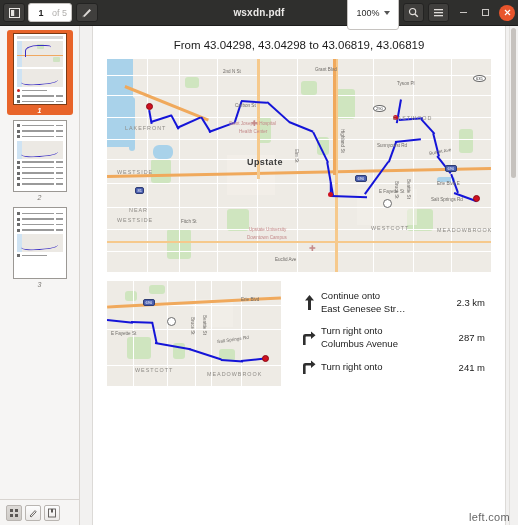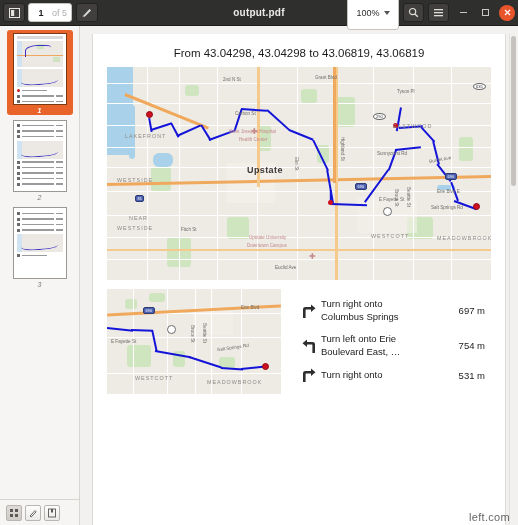--- a/index.html
+++ b/index.html
@@ -178,21 +178,20 @@
   .sb-btn.active { background: linear-gradient(#dedbd8, #cfccc8); }
 
   
   .docview {
     flex: 1;
     background: #f2f1f0;
     position: relative;
     overflow: hidden;
     display: flex;
     justify-content: center;
-    margin-top: 8px;
   }
   .page {
     background: #fff;
     width: 412px;
     height: 540px;
     margin-top: 0;
     box-shadow: 0 0 0 1px #dcdad7;
     position: relative;
     padding: 10px 14px 0 14px;
   }
@@ -314,21 +313,21 @@
     <span class="pg-of">of 5</span>
   </div>
 
   <div class="tb-btn">
     <svg width="12" height="11" viewBox="0 0 12 11">
       <path d="M2 9 L8.5 2 L10 3.5 L3.5 10 Z" fill="#dcd9d6"></path>
       <path d="M1.5 10.3 L3.4 10.1 L1.8 8.6 Z" fill="#8f8d8a"></path>
     </svg>
   </div>
 
-  <div class="win-title">output.pdf</div>
+  <div class="win-title">wsxdn.pdf</div>
 
   <div class="tb-right">
     <div class="zoom-combo">
       <span>100%</span>
       <span class="caret-dn"></span>
     </div>
     <div class="icon-btn">
       <svg width="11" height="11" viewBox="0 0 11 11">
         <circle cx="4.6" cy="4.6" r="3.1" fill="none" stroke="#e0ddda" stroke-width="1.2"></circle>
         <line x1="6.9" y1="6.9" x2="9.8" y2="9.8" stroke="#e0ddda" stroke-width="1.4"></line>
@@ -669,57 +668,57 @@
           <div class="lbl" style="left:88px;top:36px;transform:rotate(90deg);transform-origin:0 0;">Bruce St</div>
           <div class="lbl" style="left:100px;top:34px;transform:rotate(90deg);transform-origin:0 0;">Beattie St</div>
           <div class="lbl" style="left:110px;top:56px;transform:rotate(-8deg);">Salt Springs Rd</div>
           <div class="lbl area" style="left:28px;top:86px;">WESTCOTT</div>
           <div class="lbl area" style="left:100px;top:90px;">MEADOWBROOK</div>
         </div>
 
         <div class="directions">
 
 
+          <div class="dir-row">
+            <div class="dir-ic">
+              <svg width="11" height="15" viewBox="0 0 11 15">
+                <path d="M5.5 0 L10 5.5 L7 5.5 L7 15 L4 15 L4 5.5 L1 5.5 Z" fill="#2e2e2e"></path>
+              </svg>
+            </div>
+            <div class="dir-text">
+              <div>Continue onto</div>
+              <div>East Genesee Str…</div>
+            </div>
+            <div class="dir-dist">2.3 km</div>
+          </div>
 
           <div class="dir-row">
             <div class="dir-ic">
               <svg width="14" height="14" viewBox="0 0 14 14">
                 <path d="M1 14 L1 5 Q1 3 3.5 3 L9 3 L9 0.5 L13.5 4.3 L9 8 L9 5.6 L4 5.6 Q3.6 5.6 3.6 6.2 L3.6 14 Z" fill="#2e2e2e"></path>
               </svg>
             </div>
             <div class="dir-text">
               <div>Turn right onto</div>
-              <div>Columbus Springs</div>
+              <div>Columbus Avenue</div>
             </div>
-            <div class="dir-dist">697 m</div>
-          </div>
-
-          <div class="dir-row">
-            <div class="dir-ic">
-              <svg width="14" height="14" viewBox="0 0 14 14">
-                <path d="M13 14 L13 5 Q13 3 10.5 3 L5 3 L5 0.5 L0.5 4.3 L5 8 L5 5.6 L10 5.6 Q10.4 5.6 10.4 6.2 L10.4 14 Z" fill="#2e2e2e"></path>
-              </svg>
-            </div>
-            <div class="dir-text">
-              <div>Turn left onto Erie</div>
-              <div>Boulevard East, …</div>
-            </div>
-            <div class="dir-dist">754 m</div>
-          </div>
+            <div class="dir-dist">287 m</div>
+          </div>
+
 
           <div class="dir-row">
             <div class="dir-ic">
               <svg width="14" height="14" viewBox="0 0 14 14">
                 <path d="M1 14 L1 5 Q1 3 3.5 3 L9 3 L9 0.5 L13.5 4.3 L9 8 L9 5.6 L4 5.6 Q3.6 5.6 3.6 6.2 L3.6 14 Z" fill="#2e2e2e"></path>
               </svg>
             </div>
             <div class="dir-text">
               <div>Turn right onto</div>
             </div>
-            <div class="dir-dist">531 m</div>
+            <div class="dir-dist">241 m</div>
           </div>
 
         </div>
       </div>
     </div>
 
     <div class="scrollbar">
       <div class="scrollthumb"></div>
     </div>
   </div>

